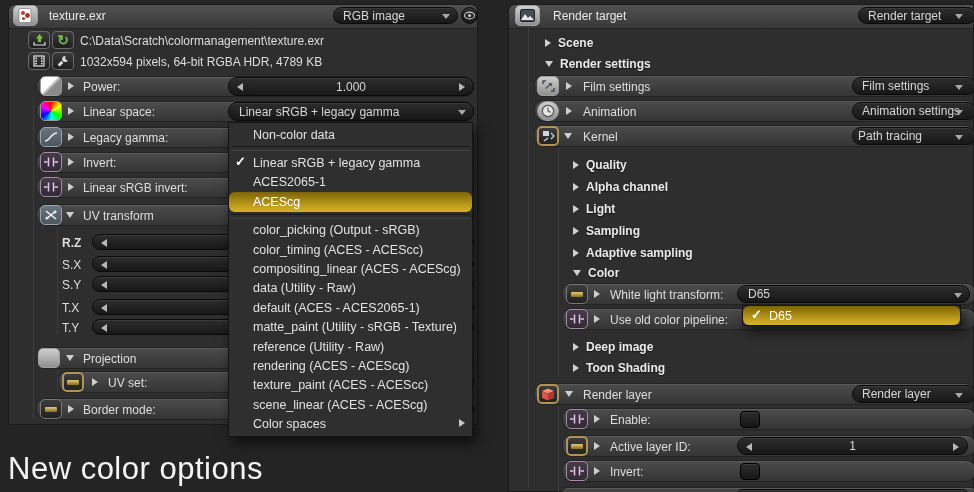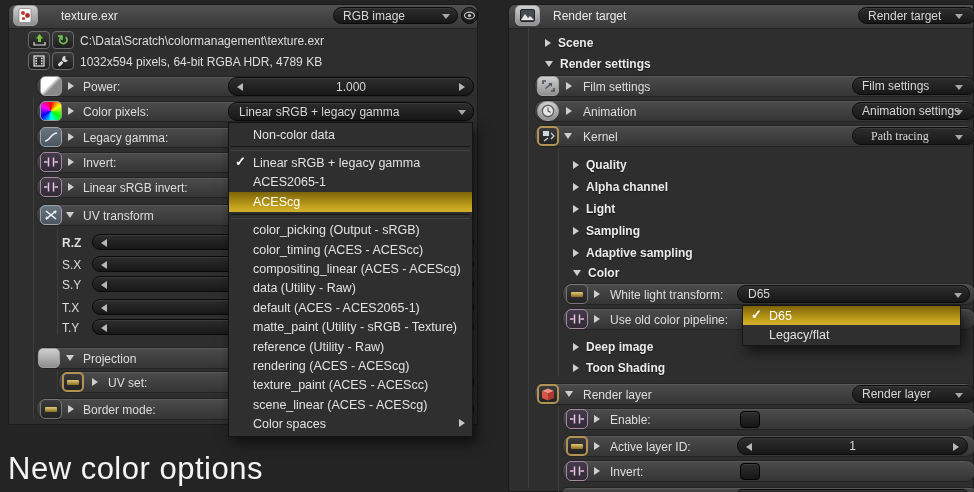--- a/index.html
+++ b/index.html
@@ -31,21 +31,21 @@
   .ic-blue{background:linear-gradient(#68747f,#4c5660);border-color:#9aa4ad;}
   .ic-pink{background:linear-gradient(#453b49,#322a36);border-color:#a78aa8;}
   .sbtn{position:absolute;width:22px;height:18px;border-radius:4px;border:1px solid #6a6a6a;
         background:linear-gradient(#3a3a3a,#1e1e1e);display:flex;align-items:center;justify-content:center;box-sizing:border-box;}
   .bar{width:12px;height:5px;border-radius:1px;background:linear-gradient(#e2ca7a,#8a6d20);}
   .menu{position:absolute;background:#2f2f2f;border:1px solid #141414;box-shadow:4px 6px 12px rgba(0,0,0,.6);
         z-index:40;padding:2px 0;box-sizing:border-box;}
   .mi{height:19.4px;display:flex;align-items:center;padding:0 8px 0 24px;font-size:12.5px;color:#e2e2e2;
       position:relative;white-space:nowrap;}
   .mi .chk{position:absolute;left:6px;top:1px;width:16px;color:#fff;font-size:13px;font-weight:bold;}
-  .mi.hl{background:linear-gradient(#7d6408,#c9a71f 80%,#d2b02c);color:#fff;}
+  .mi.hl{background:linear-gradient(#7d6408,#c9a71f 80%,#d2b02c);color:#fff;border-radius:6px;}
   .msep{height:3px;border-top:1px solid #171717;border-bottom:1px solid #414141;margin:2px 2px;}
   .sub-ar{position:absolute;right:7px;top:5px;width:0;height:0;border-top:4px solid transparent;
           border-bottom:4px solid transparent;border-left:6px solid #c8c8c8;}
   .chkbox{position:absolute;width:18px;height:15px;background:linear-gradient(#2e2e2e,#161616);
           border:1px solid #000;border-radius:4px;box-shadow:inset 0 1px 0 rgba(255,255,255,.06);}
   .vline{position:absolute;width:1px;background:#3d3d3d;}
   .caption{position:absolute;font-size:31px;color:#f4f4f4;letter-spacing:0.5px;}
   .tree{position:absolute;display:flex;align-items:center;gap:7px;}
   svg{display:block;}
 </style>
@@ -62,21 +62,21 @@
   <div class="vline" style="left:57px;top:370px;height:22px;"></div>
 
   <div class="icon ic-light" style="left:13px;top:5px;width:25px;height:21px;">
     <svg width="15" height="15" viewBox="0 0 15 15">
       <rect x="1" y="0.5" width="12" height="14" rx="1.5" fill="#fdfdfd" stroke="#888" stroke-width="0.8"></rect>
       <circle cx="5" cy="5" r="2" fill="#c0392b"></circle>
         <circle cx="9.5" cy="7.5" r="2.4" fill="#a93226"></circle>
         <circle cx="5.5" cy="10.5" r="1.6" fill="#c0392b"></circle>
     </svg>
   </div>
-  <div class="abs ptitle" style="left:61px;top:9px;text-align:center;">texture.exr</div>
+  <div class="abs ptitle" style="left:49px;top:9px;text-align:center;">texture.exr</div>
   <div class="pill" style="left:333px;top:7px;width:125px;height:17px;">
     <span class="val" style="margin-left:9px;">RGB image</span>
     <span class="dar" style="top:6px;"></span>
   </div>
   <div class="pill" style="left:461px;top:7px;width:17px;height:17px;justify-content:center;">
     <svg width="11" height="9" viewBox="0 0 11 9">
       <ellipse cx="5.5" cy="4.5" rx="5" ry="3.4" fill="none" stroke="#c8c8c8" stroke-width="1.1"></ellipse>
       <circle cx="5.5" cy="4.5" r="1.6" fill="#c8c8c8"></circle>
     </svg>
   </div>
@@ -117,21 +117,21 @@
   <div class="abs txt" style="left:83px;top:80px;">Power:</div>
   <div class="pill" style="left:228px;top:77px;width:246px;height:19px;justify-content:center;">
     <span class="tl" style="position:absolute;left:8px;top:5px;"></span>
     <span class="val">1.000</span>
     <span class="tr" style="position:absolute;right:8px;top:5px;"></span>
   </div>
 
   <div class="row" style="left:36px;top:101px;width:438px;"></div>
   <div class="icon" style="left:40px;top:101px;background:conic-gradient(#f00,#ff0,#0f0,#0ff,#00f,#f0f,#f00);border-color:#999;"></div>
   <span class="abs exp-r" style="left:68px;top:107px;"></span>
-  <div class="abs txt" style="left:83px;top:105px;">Color pixels:</div>
+  <div class="abs txt" style="left:83px;top:105px;">Linear space:</div>
   <div class="pill" style="left:228px;top:102px;width:246px;height:19px;">
     <span class="val" style="margin-left:10px;">Linear sRGB + legacy gamma</span>
     <span class="dar"></span>
   </div>
 
   <div class="row" style="left:36px;top:127px;width:438px;"></div>
   <div class="icon ic-blue" style="left:40px;top:127px;">
     <svg width="14" height="12" viewBox="0 0 14 12">
       <path d="M1 10 C6 10 7 2 13 2" fill="none" stroke="#e8eef3" stroke-width="1.6"></path>
     </svg>
@@ -338,21 +338,21 @@
   <div class="row" style="left:534px;top:125px;width:442px;height:22px;"></div>
   <div class="icon ic-dark sel" style="left:537px;top:126px;">
     <svg width="13" height="12" viewBox="0 0 13 12">
       <rect x="1" y="1" width="6" height="5" fill="#cfd6dc"></rect>
       <path d="M9 3 L12 6 L9 9 M6 8 L2 11" stroke="#cfd6dc" stroke-width="1.2" fill="none"></path>
     </svg>
   </div>
   <span class="abs exp-d" style="left:564px;top:133px;"></span>
   <div class="abs txt" style="left:583px;top:130px;">Kernel</div>
   <div class="pill" style="left:852px;top:127px;width:124px;height:18px;">
-    <span class="val" style="margin-left:18px;font-family:Liberation Serif, serif;">Path tracing</span>
+    <span class="val" style="margin-left:5px;">Path tracing</span>
     <span class="dar" style="right:12px;"></span>
   </div>
 
   <div class="tree" style="left:573px;top:158px;">
     <span class="exp-r"></span>
     <span class="bold">Quality</span>
     </div>
   <div class="tree" style="left:573px;top:180px;">
     <span class="exp-r"></span>
     <span class="bold">Alpha channel</span>
@@ -393,24 +393,20 @@
       <path d="M0 6 L3.5 6 M14 6 L10.5 6" stroke="#e6c3e6" stroke-width="1.5"></path>
     </svg>
   </div>
   <span class="abs exp-r" style="left:594px;top:315px;"></span>
   <div class="abs txt" style="left:610px;top:313px;">Use old color pipeline:</div>
 
   <div class="menu" style="left:742px;top:305px;width:219px;padding:0;">
     <div class="mi hl" style="padding-left:26px;">
       <span class="chk" style="left:8px;">✓</span>
       <span>D65</span>
-      </div>
-    <div class="mi" style="padding-left:26px;">
-      <span class="chk" style="left:8px;"></span>
-      <span>Legacy/flat</span>
       </div>
   </div>
 
   <div class="tree" style="left:573px;top:340px;justify-content:flex-end;">
     <span class="exp-r"></span>
     <span class="bold">Deep image</span>
     </div>
   <div class="tree" style="left:573px;top:361px;">
     <span class="exp-r"></span>
     <span class="bold">Toon Shading</span>

